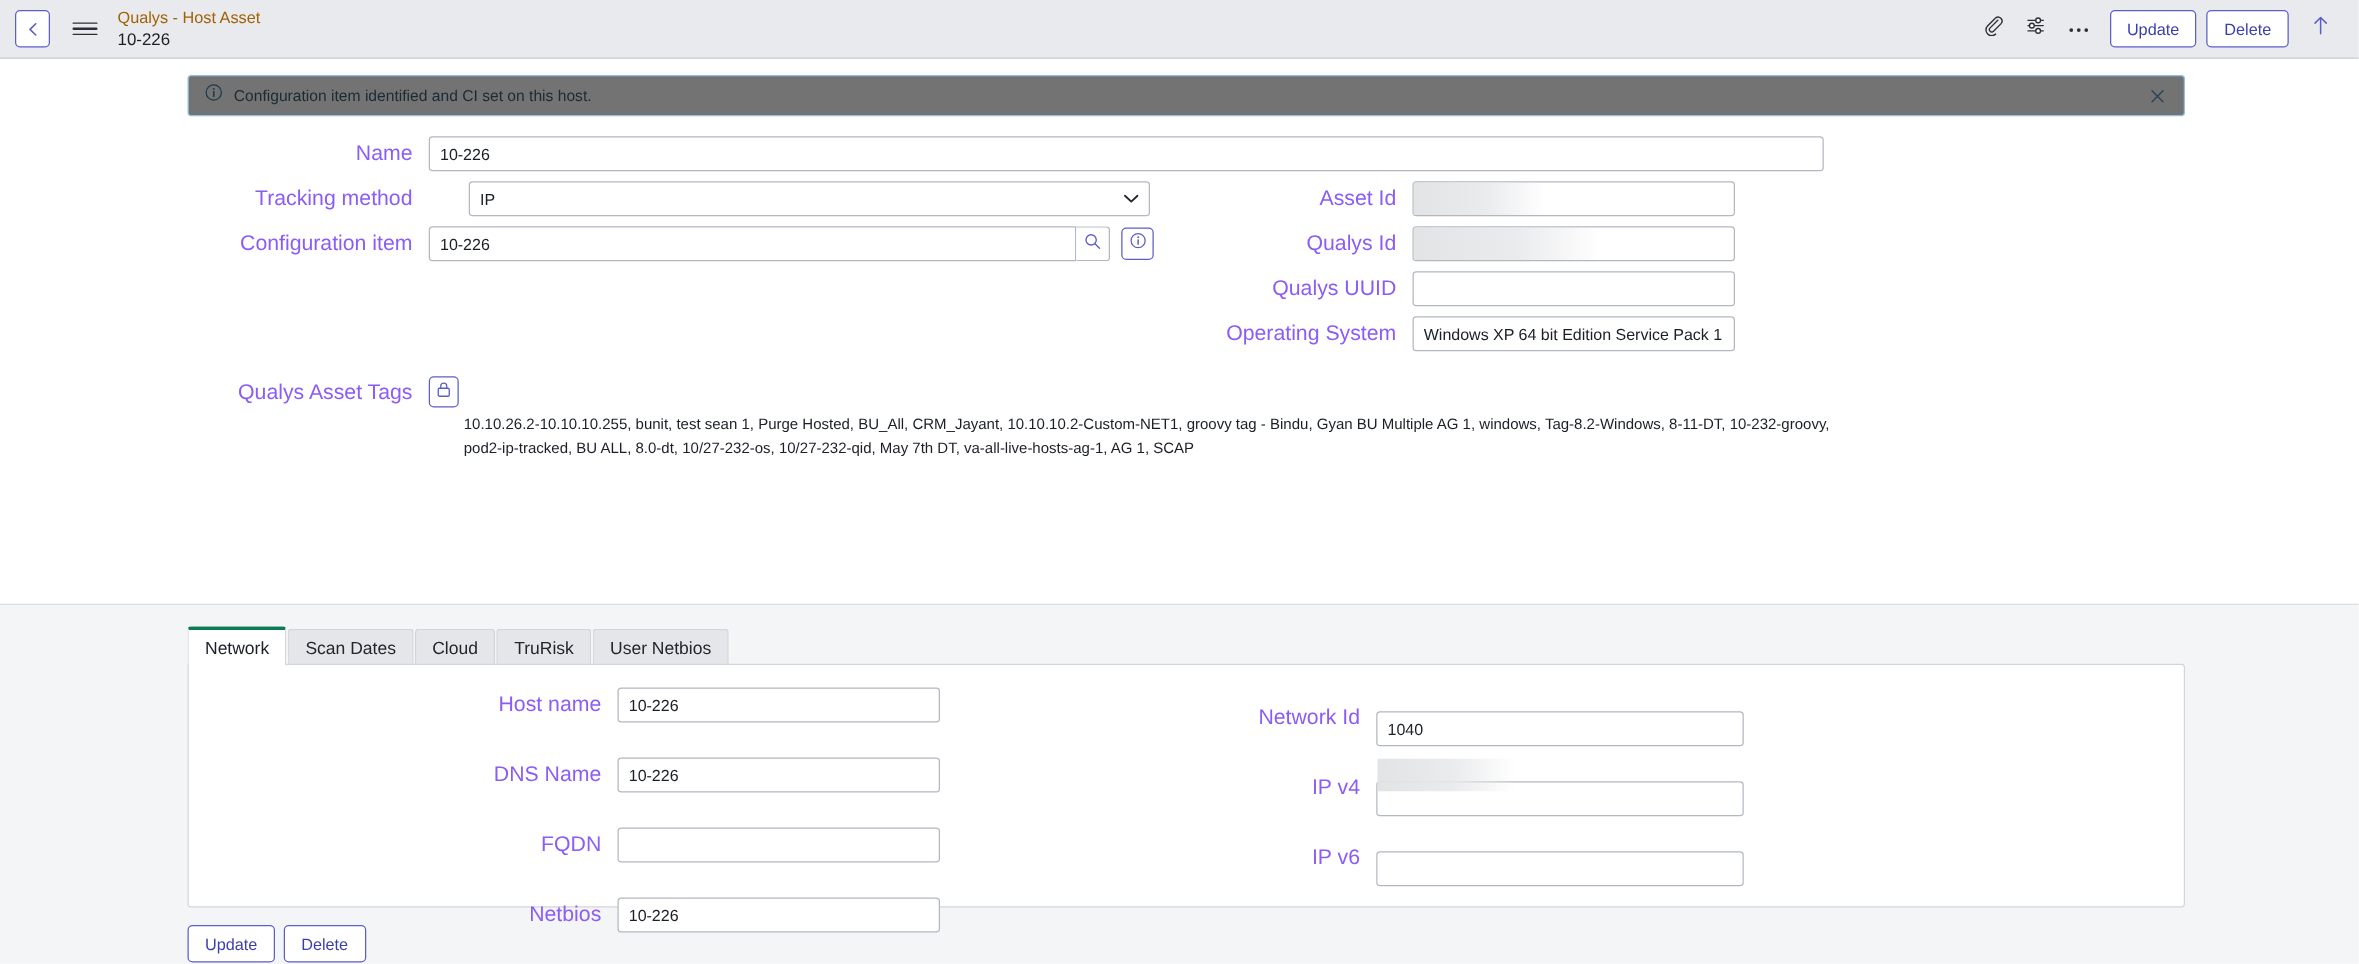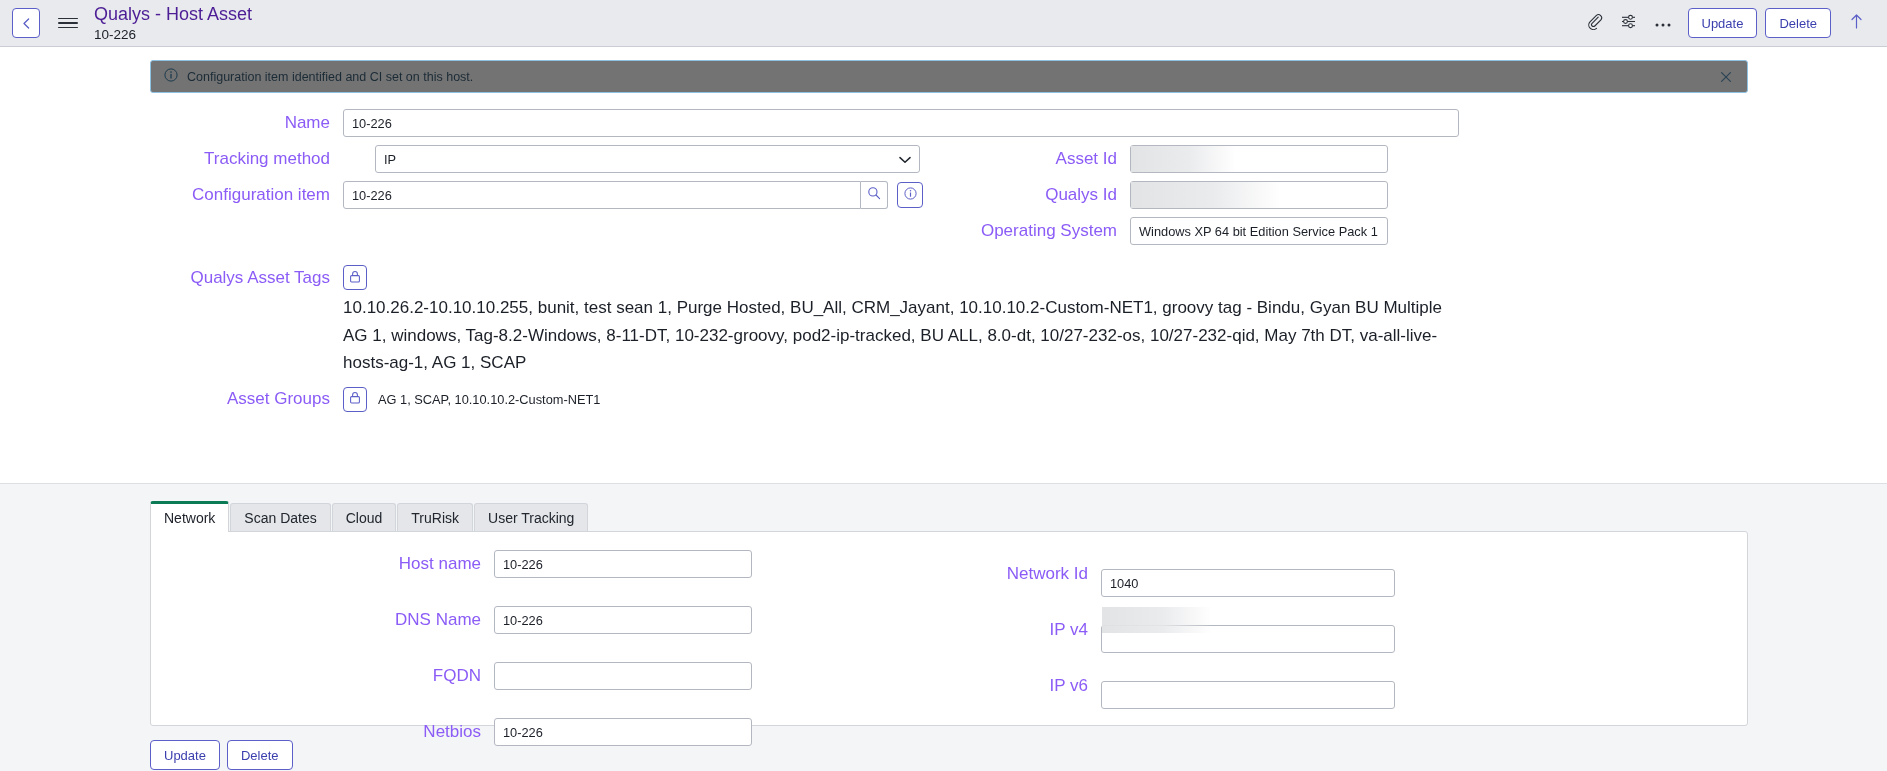--- a/index.html
+++ b/index.html
@@ -37,21 +37,21 @@
     display: flex; flex-direction: column; justify-content: center; gap: 3px;
     cursor: pointer;
     flex: 0 0 auto;
   }
   .hamburger span { display: block; height: 1.6px; background: #2b2f38; border-radius: 1px; }
   .title-wrap {
     margin-left: 16px;
     line-height: 1.28;
     flex: 1 1 auto;
   }
-  .title-main { font-size: 18px; color: #4c1d95; }
+  .title-main { font-size: 13px; color: #a16207; }
   .title-sub  { font-size: 13.5px; color: #1b1f27; }
 
   .top-actions {
     display: flex;
     align-items: center;
     gap: 0px;
     flex: 0 0 auto;
   }
   .icon-btn {
     width: 34px; height: 32px;
@@ -178,24 +178,25 @@
   .lock-btn {
     width: 24px; height: 25px;
     border: 1px solid #5b5fc7;
     border-radius: 4px;
     background: #ffffff;
     display: flex; align-items: center; justify-content: center;
     cursor: pointer;
   }
 
   .tagtext {
-    font-size: 17px;
+    font-size: 12px;
     color: #1b1f27;
     line-height: 1.62;
     width: 1115px;
+    margin-left: 28px;
   }
   .grouptext {
     font-size: 12.8px;
     color: #1b1f27;
     margin-left: 11px;
   }
 
   
   .lower {
     background: #f4f5f7;
@@ -409,20 +410,26 @@
         <div class="inp-rel">
           <input class="finput inpR" value="" style="">
           <span class="blur-box-wide" style="width:150px"></span>
         </div>
       </div>
     </div>
   </div>
 
   <div class="cols">
     <div class="colL"></div>
+    <div class="colR">
+      <div class="frow">
+        <div class="flabel lblR">Qualys UUID</div>
+        <input class="finput inpR" value="" style="">
+      </div>
+    </div>
   </div>
 
   <div class="cols">
     <div class="colL"></div>
     <div class="colR">
       <div class="frow">
         <div class="flabel lblR">Operating System</div>
         <input class="finput inpR" value="Windows XP 64 bit Edition Service Pack 1" style="">
       </div>
     </div>
@@ -437,42 +444,30 @@
           <path d="M3.6 5.6 V3.9 a2.4 2.4 0 0 1 4.8 0 V5.6" fill="none" stroke="#5b5fc7" stroke-width="1.05"></path>
         </svg>
       </span>
     </div>
   </div>
   <div class="frow" style="margin-bottom:10px">
     <div class="flabel lblL" style="padding-right:13px">&nbsp;</div>
     <div class="tagtext">10.10.26.2-10.10.10.255, bunit, test sean 1, Purge Hosted, BU_All, CRM_Jayant, 10.10.10.2-Custom-NET1, groovy tag - Bindu, Gyan BU Multiple AG 1, windows, Tag-8.2-Windows, 8-11-DT, 10-232-groovy, pod2-ip-tracked, BU ALL, 8.0-dt, 10/27-232-os, 10/27-232-qid, May 7th DT, va-all-live-hosts-ag-1, AG 1, SCAP</div>
   </div>
 
-  <div class="frow">
-    <div class="flabel lblL">Asset Groups</div>
-    <div class="lock-btn">
-      <span>
-        <svg width="12" height="13" viewBox="0 0 12 13">
-          <rect x="1.6" y="5.6" width="8.8" height="6.4" rx="1" fill="none" stroke="#5b5fc7" stroke-width="1.05"></rect>
-          <path d="M3.6 5.6 V3.9 a2.4 2.4 0 0 1 4.8 0 V5.6" fill="none" stroke="#5b5fc7" stroke-width="1.05"></path>
-        </svg>
-      </span>
-    </div>
-    <div class="grouptext">AG 1, SCAP, 10.10.10.2-Custom-NET1</div>
-  </div>
 </div>
 
 <div class="lower">
 
   <div class="tabs">
     <div class="tab active">Network</div>
     <div class="tab">Scan Dates</div>
     <div class="tab">Cloud</div>
     <div class="tab">TruRisk</div>
-    <div class="tab">User Tracking</div>
+    <div class="tab">User Netbios</div>
   </div>
 
   <div class="panel">
     <div class="cols">
       <div class="colL">
         <div class="frow">
           <div class="flabel lblL">Host name</div>
           <input class="finput inpL" value="10-226" style="">
         </div>
       </div>

